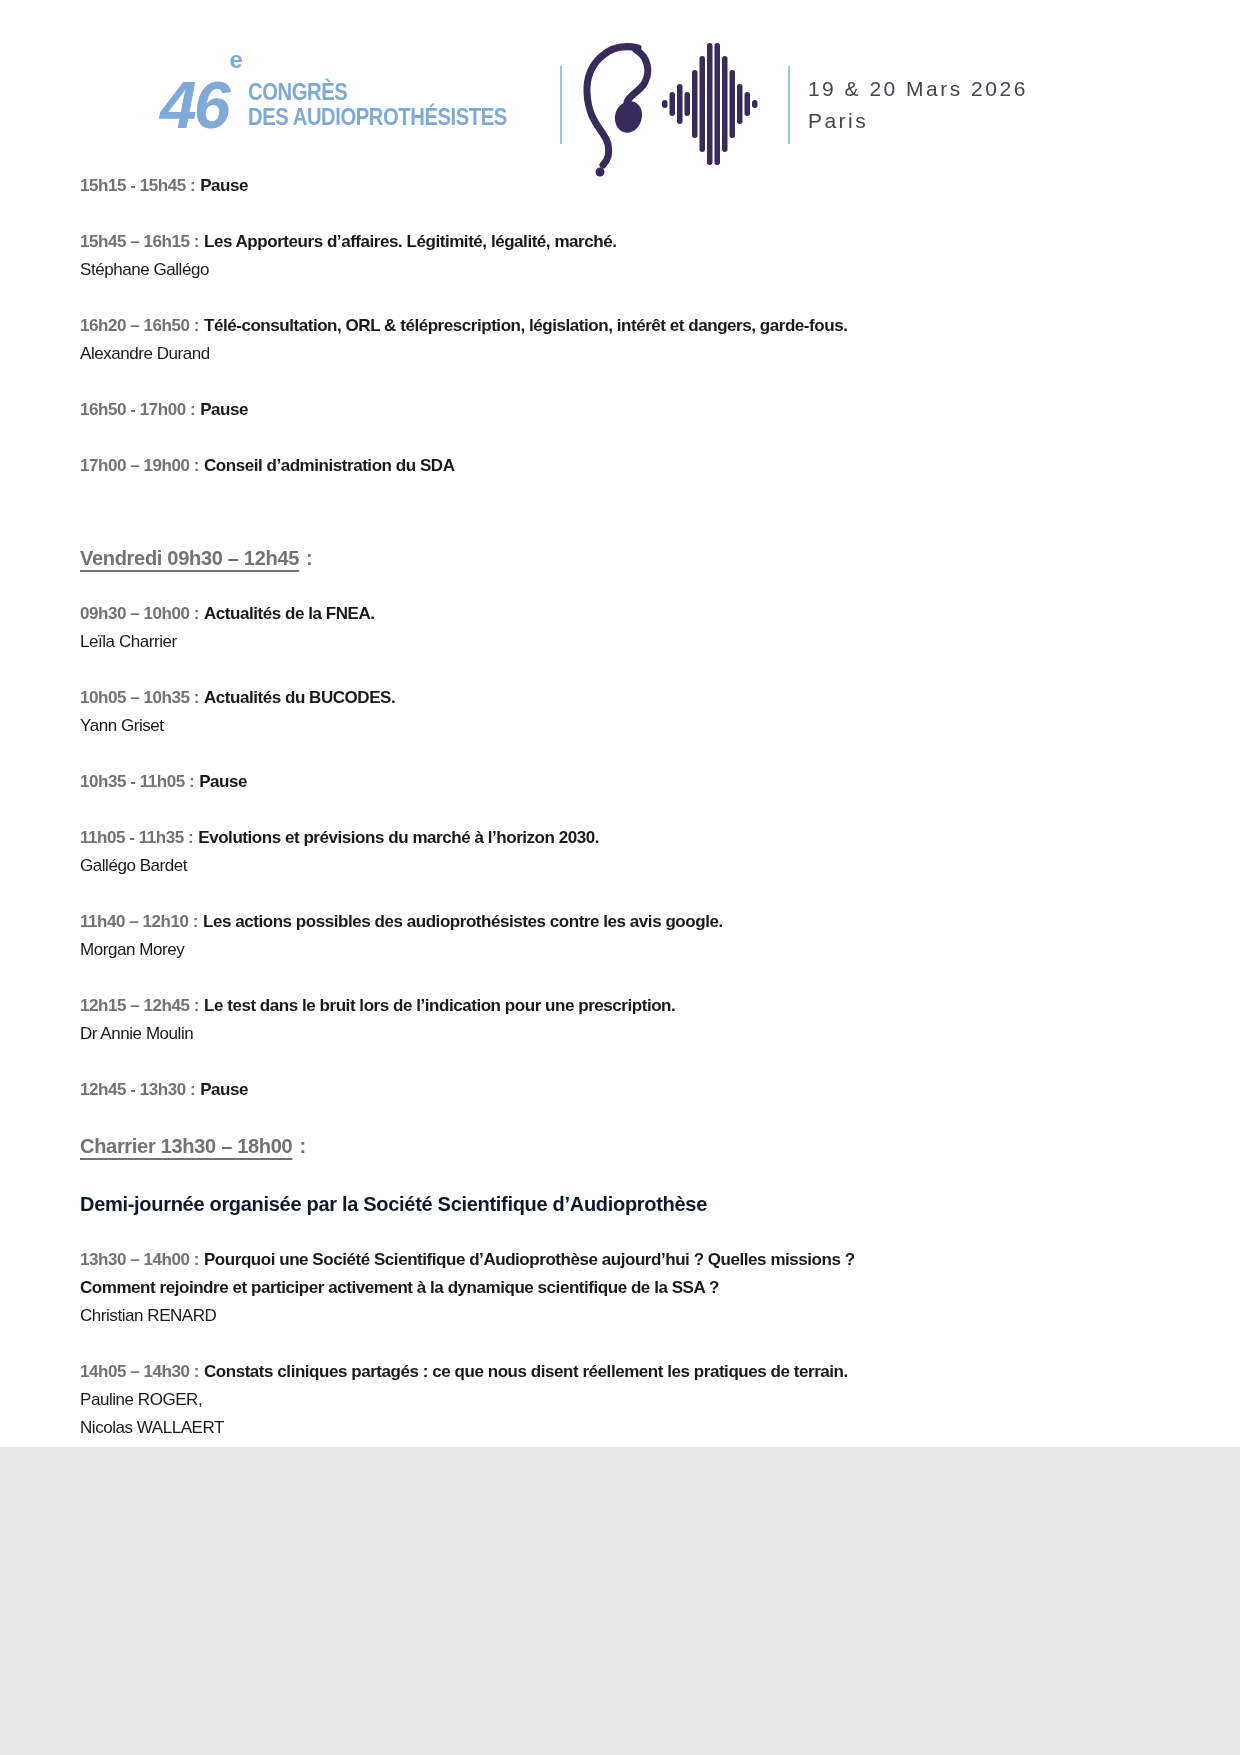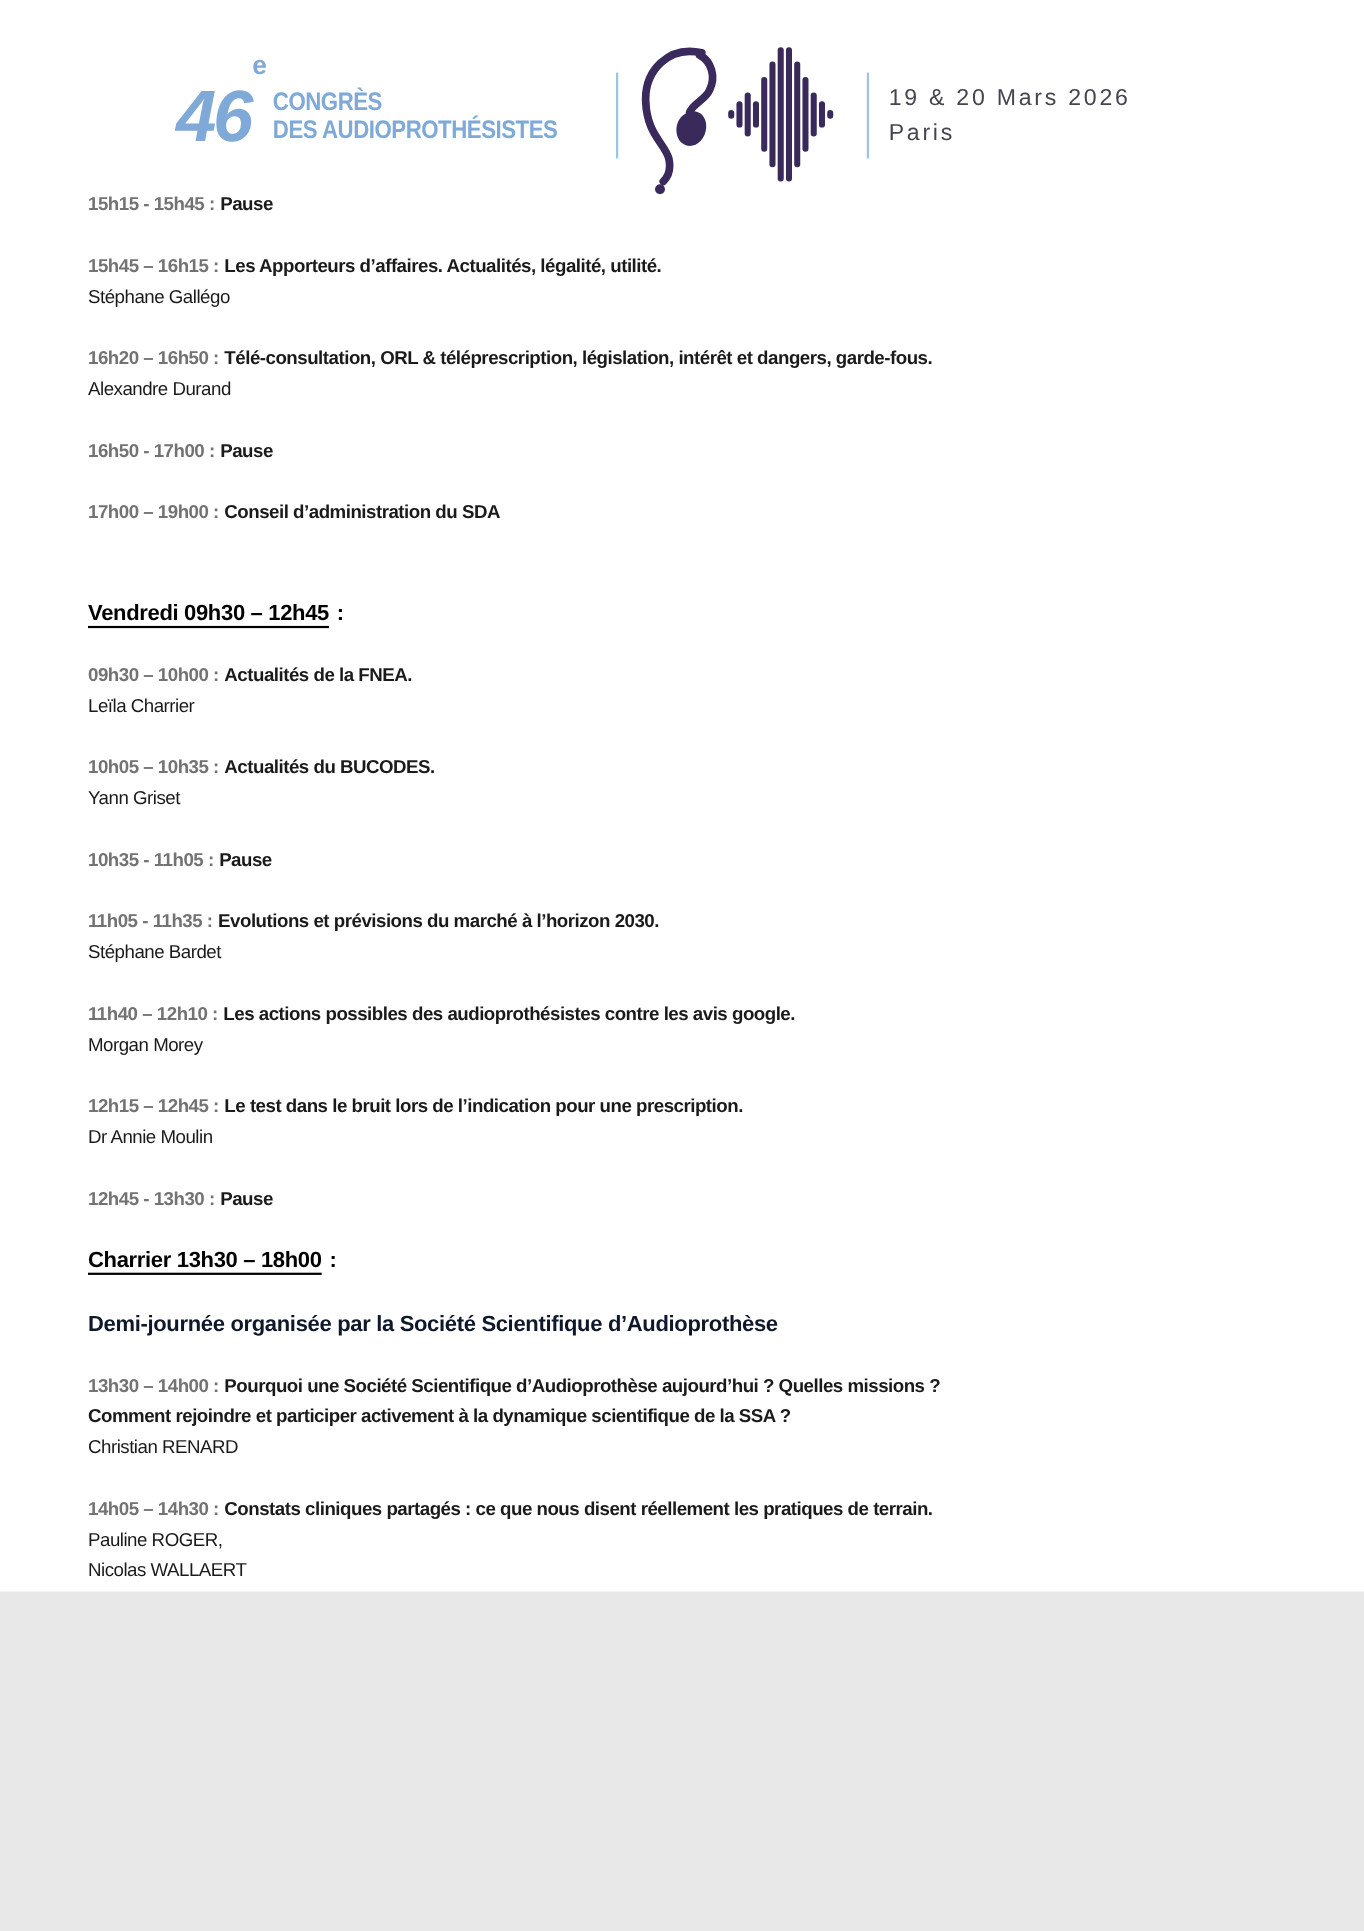--- a/index.html
+++ b/index.html
@@ -46,21 +46,21 @@
     font-size:17px; letter-spacing:-0.45px; line-height:28px;
   }
   .entry-block { margin:0 0 28px 0; }
   .entry-line { margin:0; text-align:justify; }
   .entry-line .time { color:#737373; font-weight:bold; white-space:nowrap; }
   .entry-line .title { color:#1a1a1a; font-weight:bold; margin-left:5px; }
   .title2 { font-weight:bold; text-align:justify; }
   .speaker { font-weight:normal; color:#1a1a1a; }
 
   .day-heading {
-    margin:0 0 28px 0; font-size:20px; font-weight:bold; color:#000000;
+    margin:0 0 28px 0; font-size:20px; font-weight:bold; color:#737373;
     letter-spacing:-0.3px;
   }
   .day-heading .day-text {
     text-decoration:underline; text-decoration-thickness:2px; text-underline-offset:5px;
   }
   .day-heading .day-colon { margin-left:7px; }
   .h1-extra { margin-top:64px; }
   .h2-extra { margin-top:18px; }
 
   .sub-heading {
@@ -125,21 +125,21 @@
     </div>
   </div>
 
   <div class="content">
 
     <div class="entry-block">
       <p class="entry-line"><span class="time">15h15 - 15h45 :</span><span class="title">Pause</span></p>
     </div>
 
     <div class="entry-block">
-      <p class="entry-line"><span class="time">15h45 – 16h15 :</span><span class="title">Les Apporteurs d’affaires. Actualités, légalité, utilité.</span></p>
+      <p class="entry-line"><span class="time">15h45 – 16h15 :</span><span class="title">Les Apporteurs d’affaires. Légitimité, légalité, marché.</span></p>
       <div class="speaker">Stéphane Gallégo</div>
     </div>
 
     <div class="entry-block">
       <p class="entry-line"><span class="time">16h20 – 16h50 :</span><span class="title">Télé-consultation, ORL &amp; téléprescription, législation, intérêt et dangers, garde-fous.</span></p>
       <div class="speaker">Alexandre Durand</div>
     </div>
 
     <div class="entry-block">
       <p class="entry-line"><span class="time">16h50 - 17h00 :</span><span class="title">Pause</span></p>
@@ -160,21 +160,21 @@
       <p class="entry-line"><span class="time">10h05 – 10h35 :</span><span class="title">Actualités du BUCODES.</span></p>
       <div class="speaker">Yann Griset</div>
     </div>
 
     <div class="entry-block">
       <p class="entry-line"><span class="time">10h35 - 11h05 :</span><span class="title">Pause</span></p>
     </div>
 
     <div class="entry-block">
       <p class="entry-line"><span class="time">11h05 - 11h35 :</span><span class="title">Evolutions et prévisions du marché à l’horizon 2030.</span></p>
-      <div class="speaker">Stéphane Bardet</div>
+      <div class="speaker">Gallégo Bardet</div>
     </div>
 
     <div class="entry-block">
       <p class="entry-line"><span class="time">11h40 – 12h10 :</span><span class="title">Les actions possibles des audioprothésistes contre les avis google.</span></p>
       <div class="speaker">Morgan Morey</div>
     </div>
 
     <div class="entry-block">
       <p class="entry-line"><span class="time">12h15 – 12h45 :</span><span class="title">Le test dans le bruit lors de l’indication pour une prescription.</span></p>
       <div class="speaker">Dr Annie Moulin</div>

